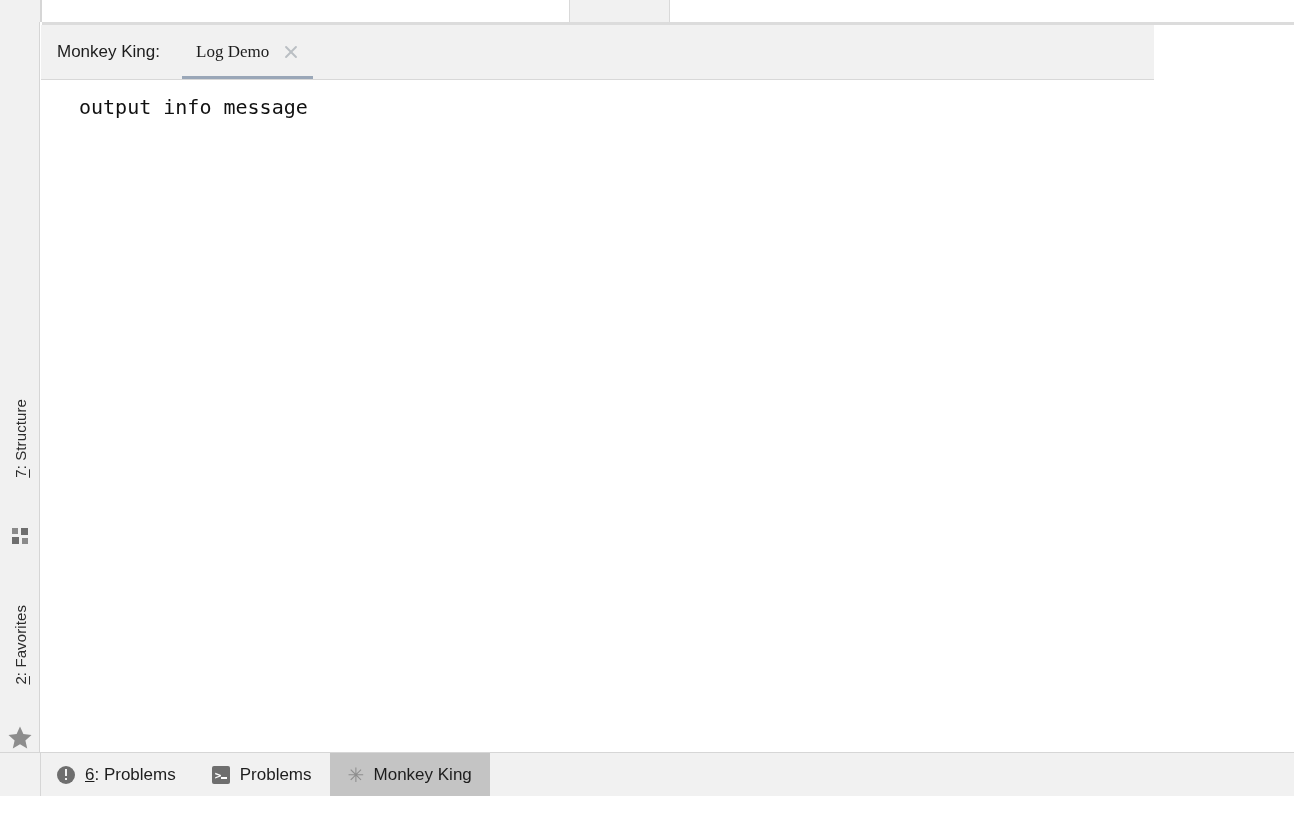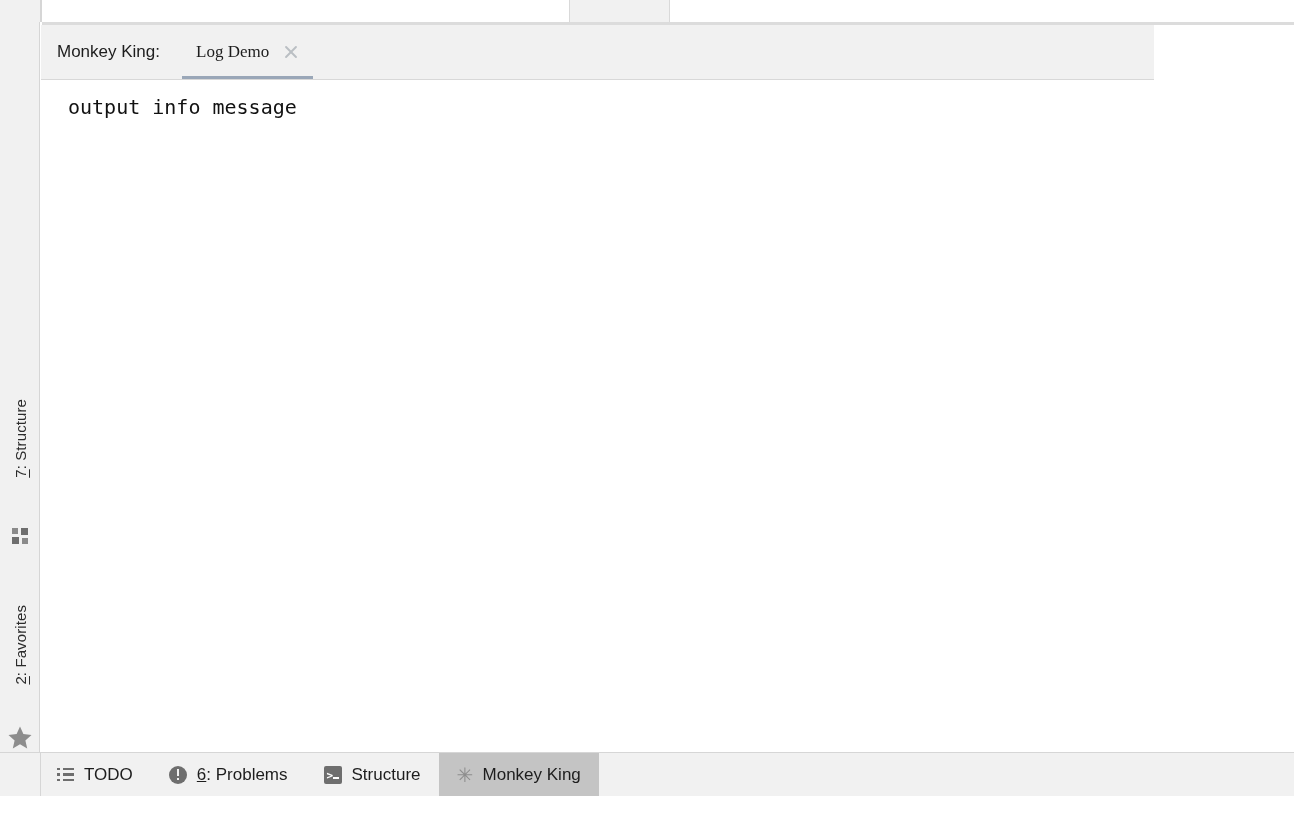--- a/index.html
+++ b/index.html
@@ -189,21 +189,21 @@
     height: 671px;
     background: #ffffff;
     padding: 14px 0 0 0;
     overflow: hidden;
   }
   .console-line {
     font-family: "DejaVu Sans Mono", "Liberation Mono", monospace;
     font-size: 20px;
     line-height: 26px;
     color: #111111;
-    padding-left: 27px;
+    padding-left: 38px;
     white-space: pre;
     letter-spacing: 0px;
   }
 
   
   .bottom-bar {
     position: absolute;
     left: 41px; top: 752px;
     width: 1253px; height: 44px;
     background: #f1f1f1;
@@ -381,43 +381,32 @@
     </div>
 
     <div class="console-output">
       <div class="console-line">output info message</div>
     </div>
   </div>
 
   <div class="bottom-bar-left-cap"></div>
   <div class="bottom-bar">
 
-    <div class="btab">
-      <span class="icon-todo">
-        <i class="dot r0"></i>
-          <i class="bar r0"></i>
-        <i class="dot r1"></i>
-          <i class="bar r1"></i>
-        <i class="dot r2"></i>
-          <i class="bar r2"></i>
-      </span>
-      <span class="blabel">TODO</span>
-    </div>
 
     <div class="btab">
       <span class="icon-problems"></span>
       <span class="blabel"><span class="num">6</span><span>: Problems</span></span>
     </div>
 
     <div class="btab">
       <span class="icon-terminal">
         <span class="chev">&gt;</span>
           <span class="und"></span>
       </span>
-      <span class="blabel">Structure</span>
+      <span class="blabel">Problems</span>
     </div>
 
     <div class="btab selected">
       <span class="icon-asterisk">✳</span>
       <span class="blabel">Monkey King</span>
     </div>
   </div>
 
 
 </div>

